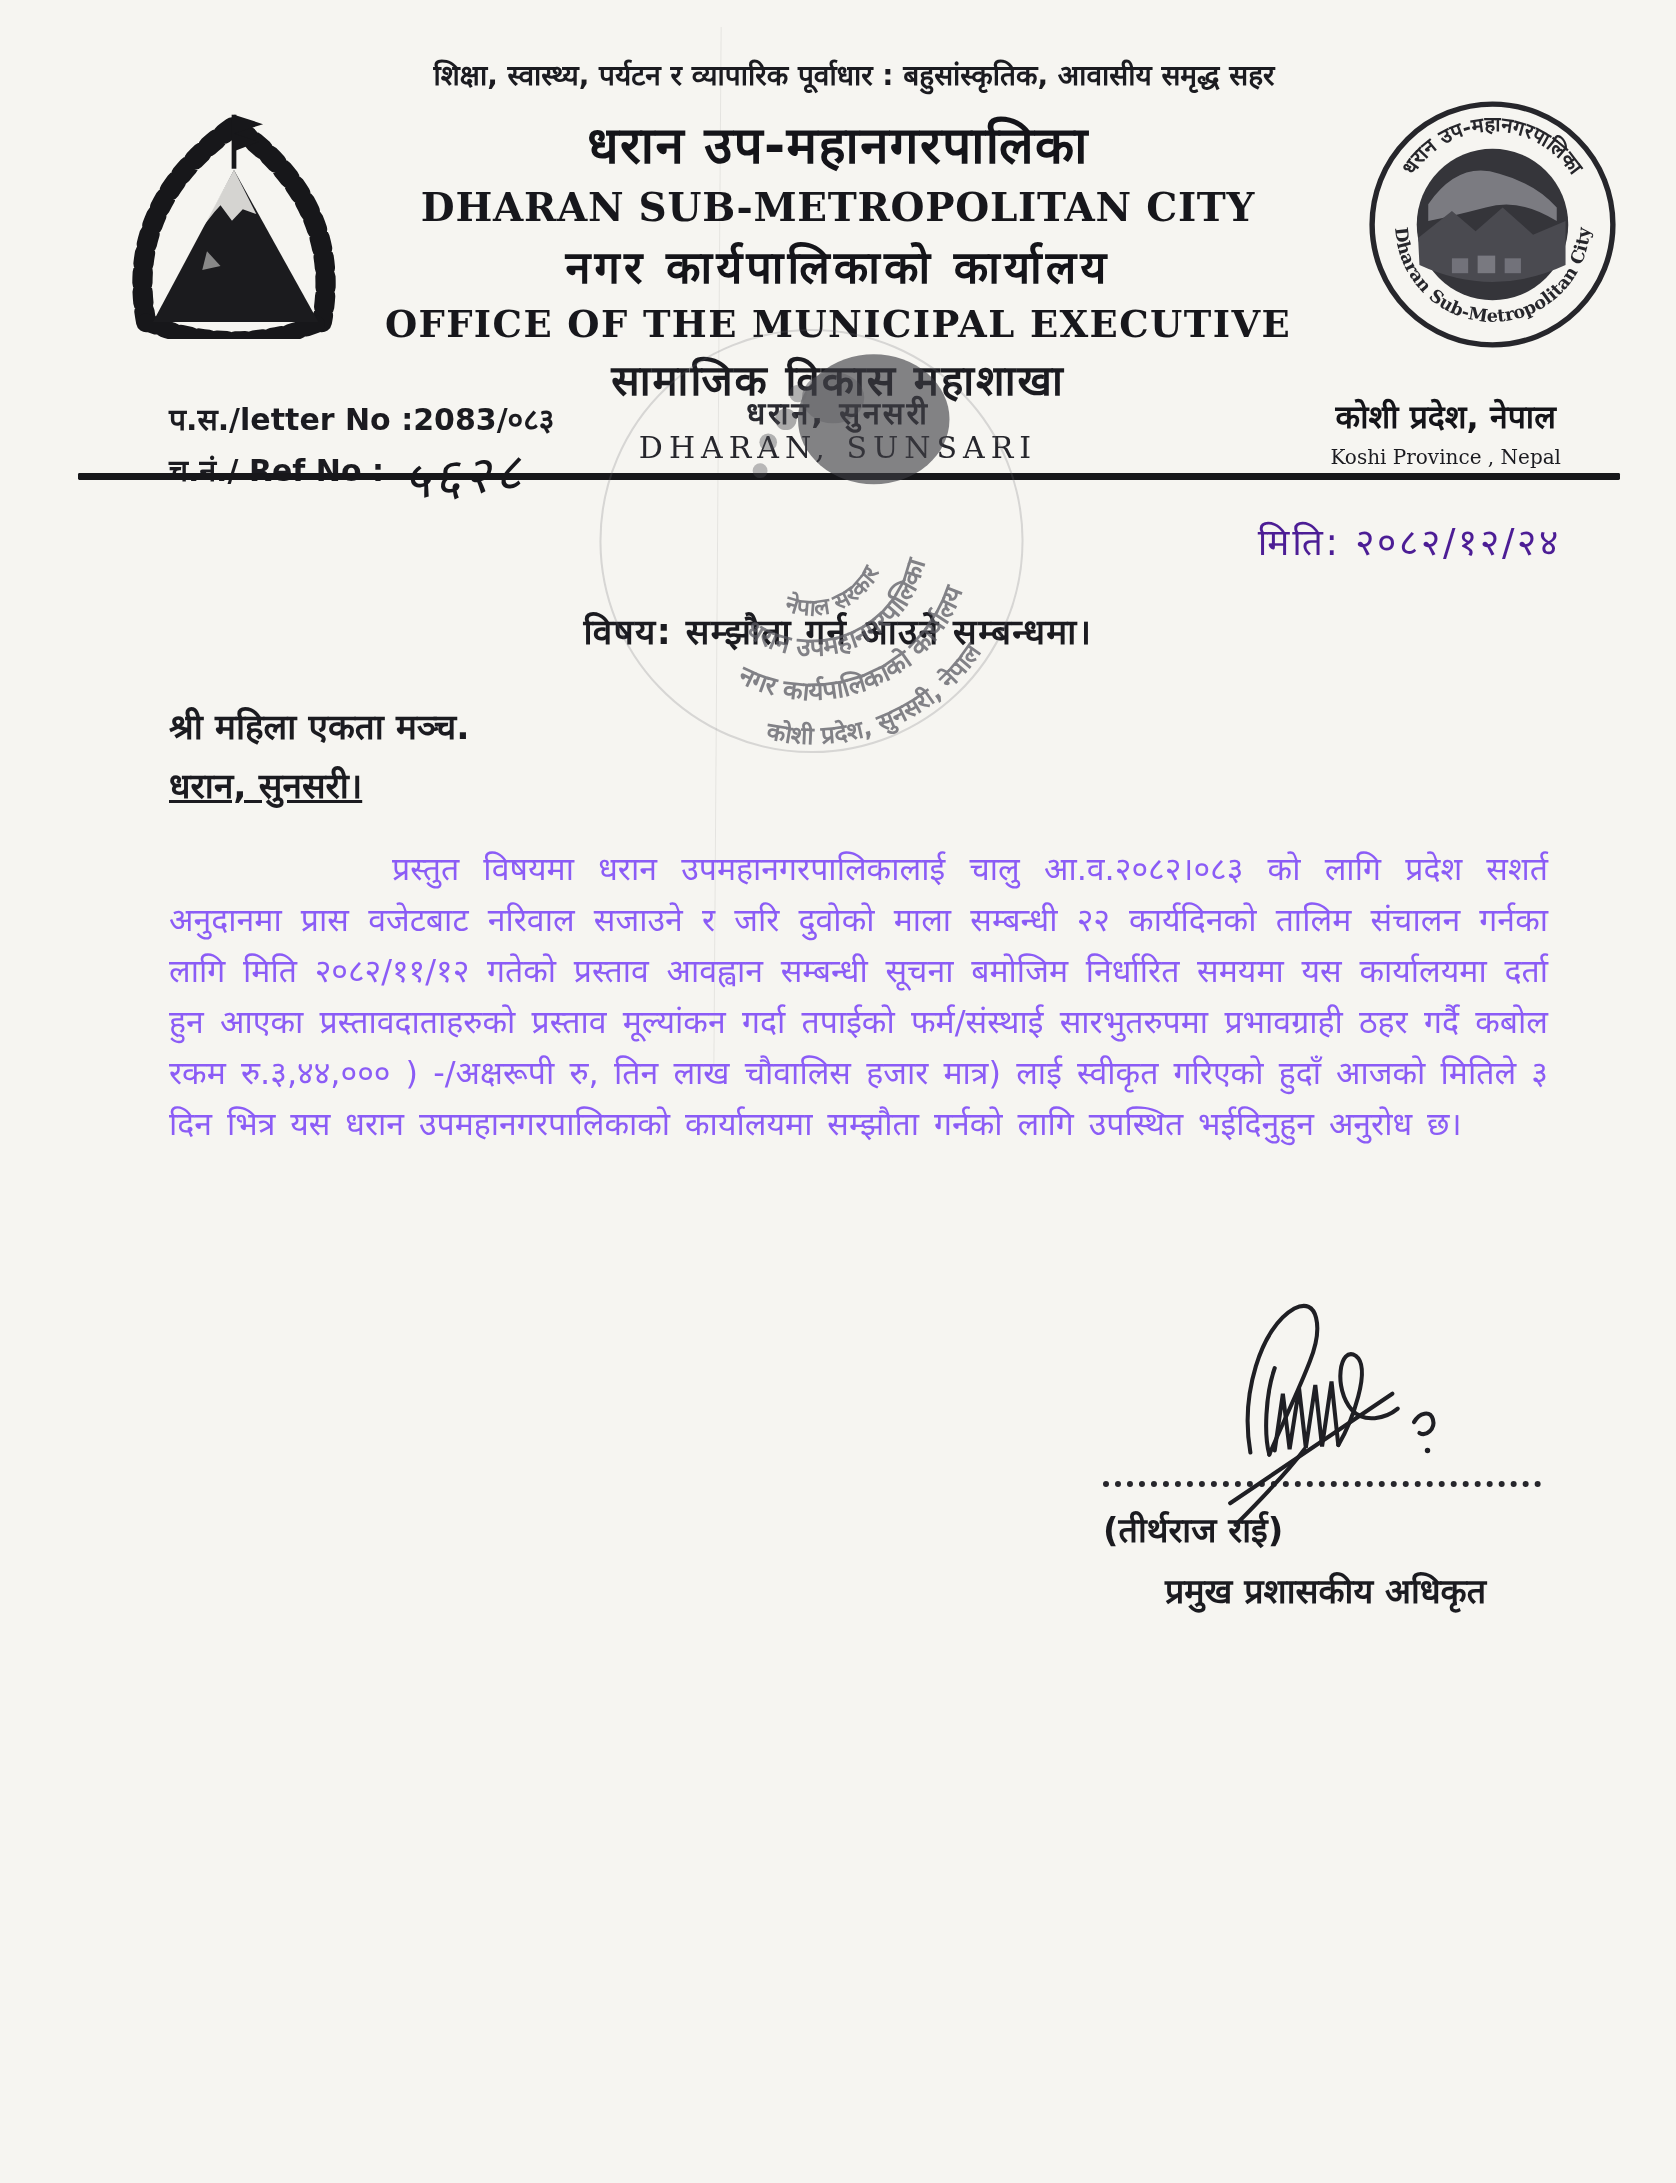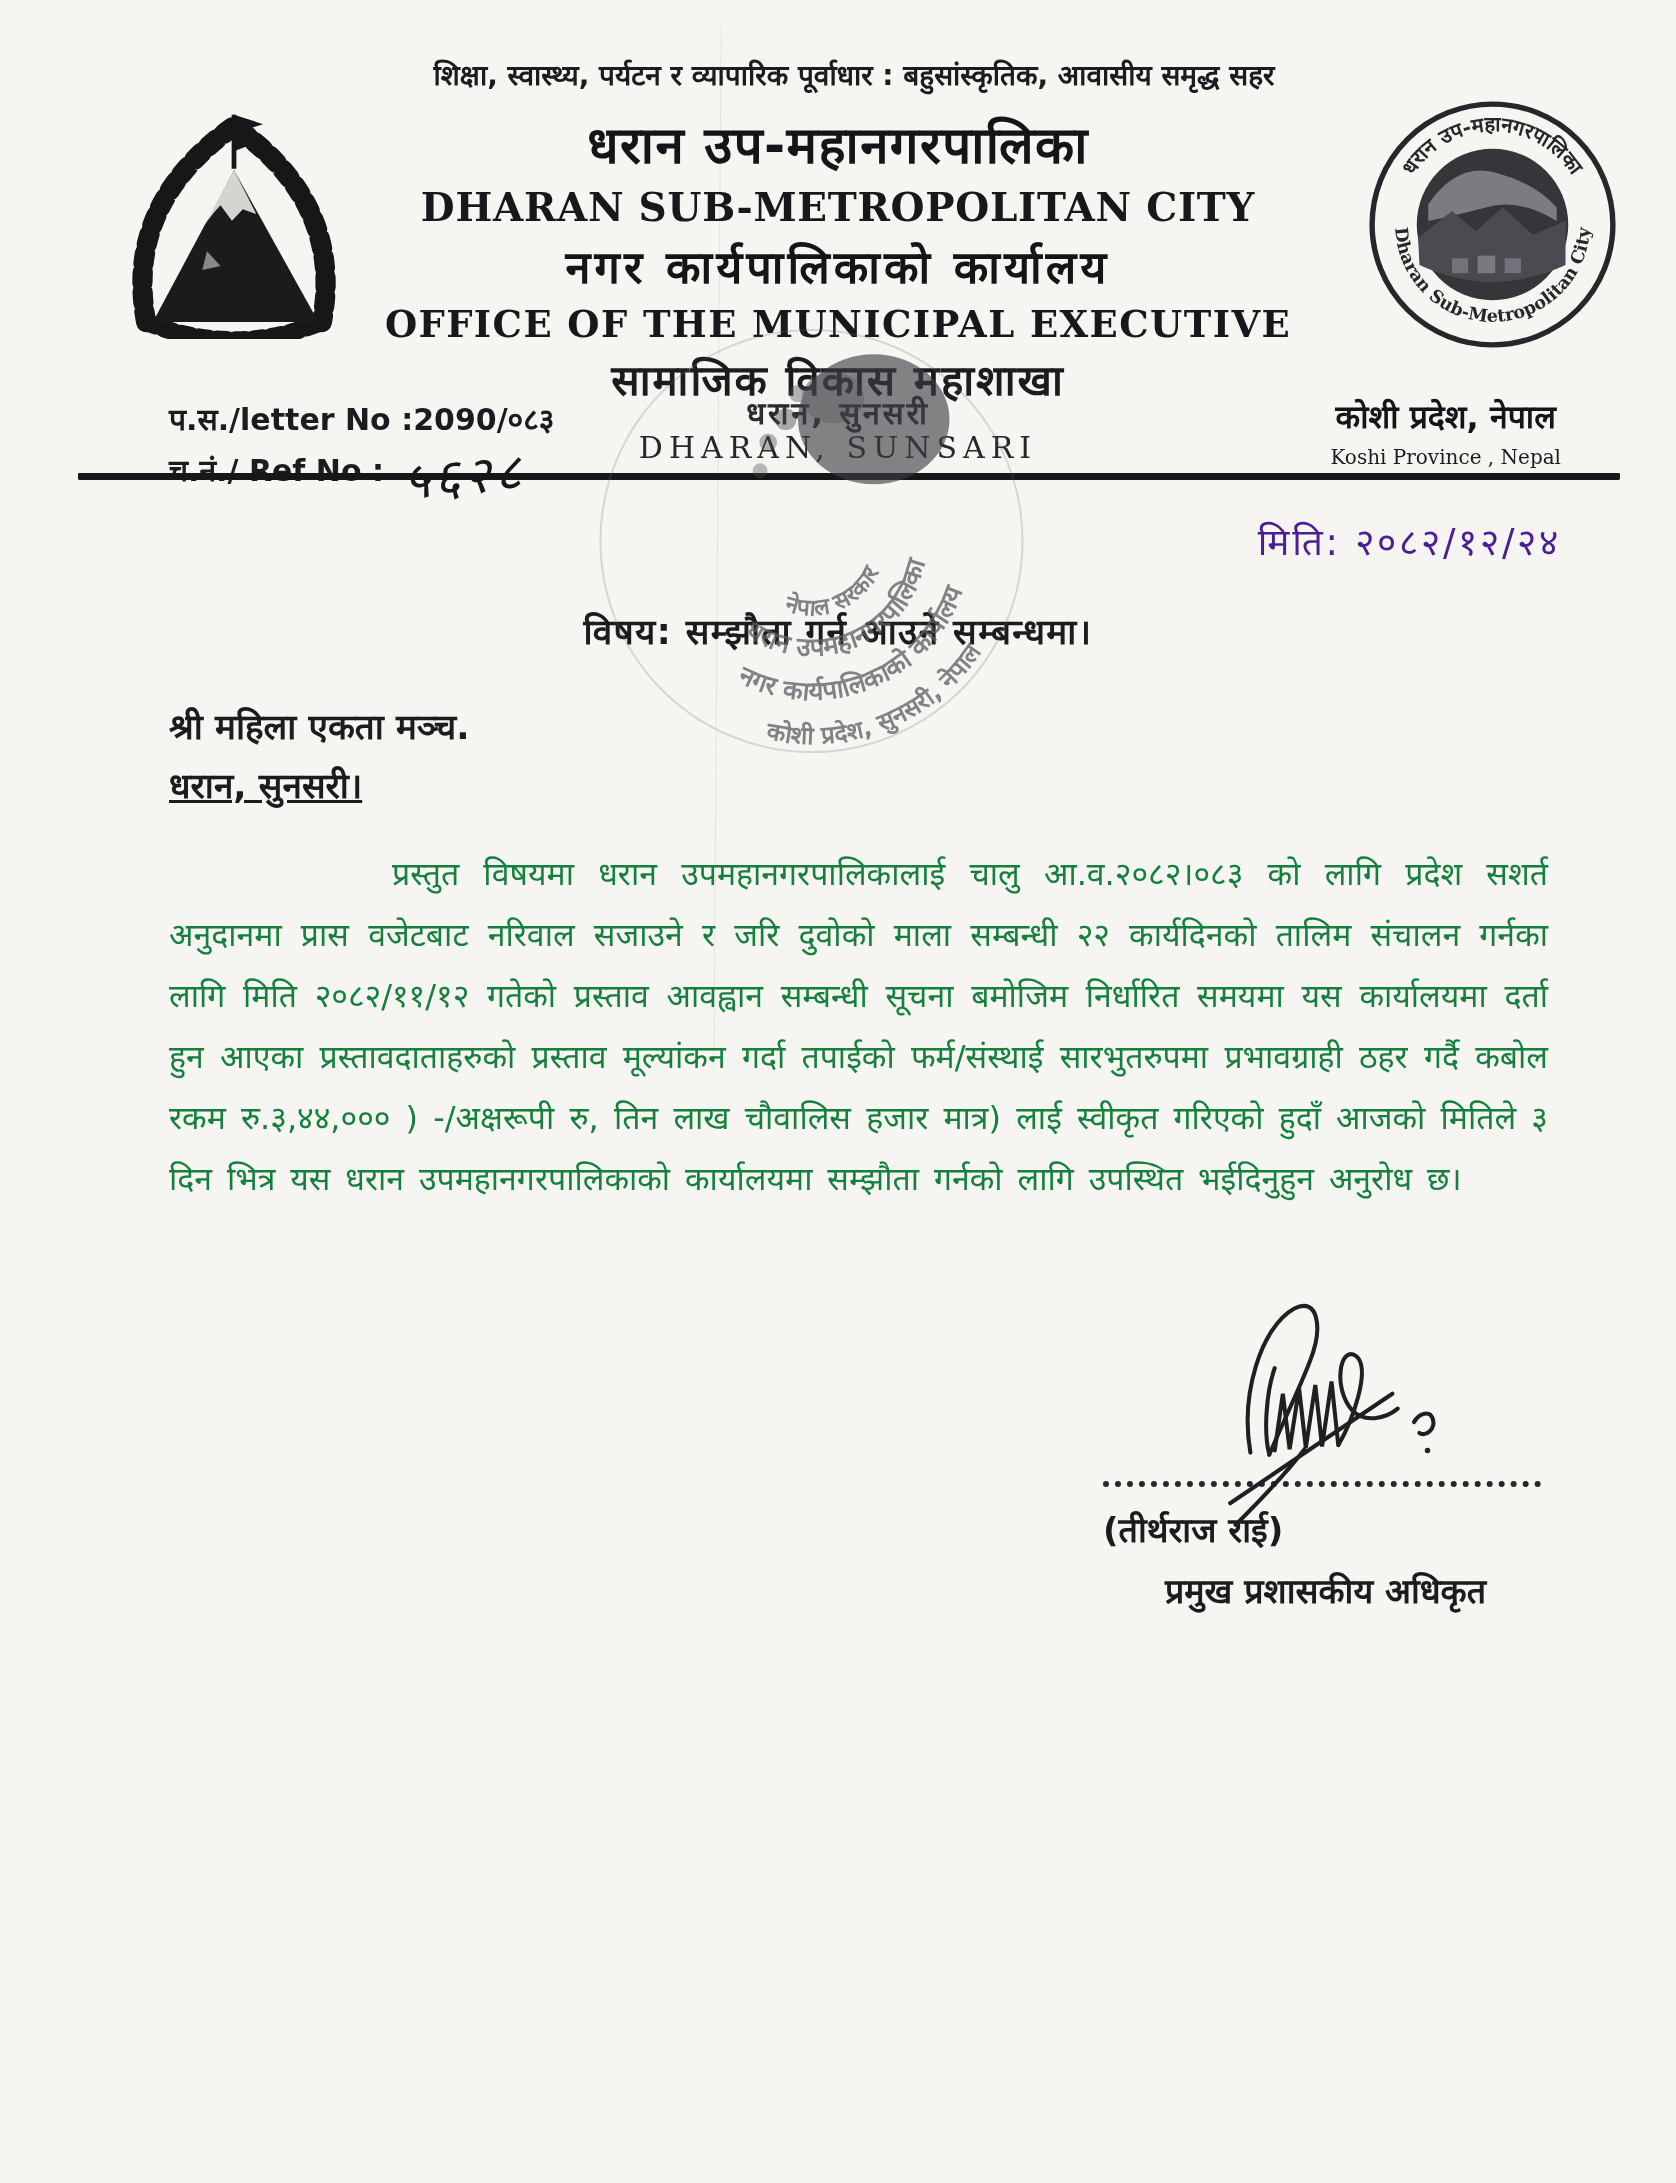--- a/index.html
+++ b/index.html
@@ -73,21 +73,21 @@
     font-size:37px;color:#4c1d95;letter-spacing:2.7px;
   }
   .subject{
     position:absolute;left:0;top:607px;width:100%;
     text-align:center;font-size:35px;font-weight:700;color:#1b1b20;letter-spacing:1.4px;
   }
   .addr1{position:absolute;left:169px;top:702px;font-size:35px;font-weight:700;color:#1b1b20;}
   .addr2{position:absolute;left:169px;top:761px;font-size:35px;font-weight:700;color:#1b1b20;text-decoration:underline;}
   .body-text{
     position:absolute;left:169px;top:844px;width:1379px;
-    font-size:32px;line-height:61px;color:#15803d;
+    font-size:32px;line-height:51px;color:#8b5cf6;
     text-align:justify;text-indent:223px;word-spacing:4.7px;margin:0;
   }
   
   .sig-svg{position:absolute;left:1149px;top:1280px;z-index:4;}
   .dotted{
     position:absolute;left:1103px;top:1454px;width:438px;height:27px;
     border-bottom:6.8px dotted #26262b;z-index:1;
   }
   .sig-name{
     position:absolute;left:1103px;top:1506px;width:438px;
@@ -145,21 +145,21 @@
   <div class="org-en">DHARAN SUB-METROPOLITAN CITY</div>
   <div class="office-np">नगर कार्यपालिकाको कार्यालय</div>
   <div class="office-en">OFFICE OF THE MUNICIPAL EXECUTIVE</div>
   <div class="dept">सामाजिक विकास महाशाखा</div>
   <div class="loc-np">धरान, सुनसरी</div>
   <div class="loc-en">DHARAN, SUNSARI</div>
 
   <div class="meta-left">
     <div class="row">
       <span>प.स./letter No :</span>
-      <span>2090/०८३</span>
+      <span>2083/०८३</span>
     </div>
     <div class="row">
       <span>च.नं./ Ref No :</span>
       <span class="ref-hand">५६२८</span>
     </div>
   </div>
 
   <div class="meta-right">
     <div class="prov-np">कोशी प्रदेश, नेपाल</div>
     <div class="prov-en">Koshi Province , Nepal</div>

